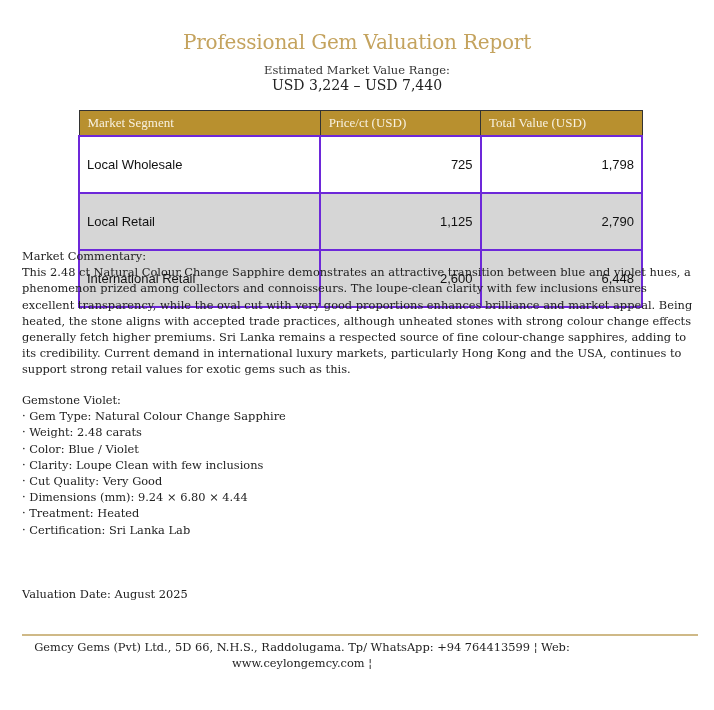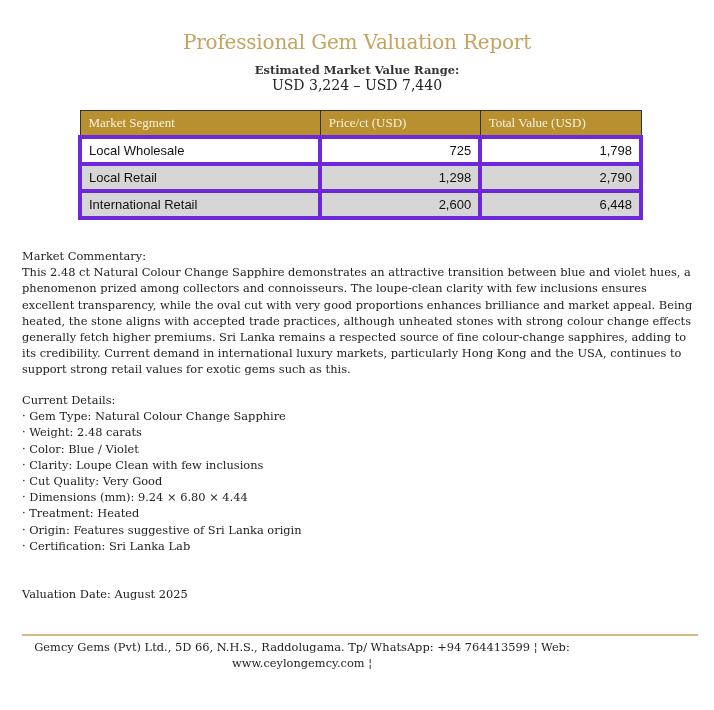--- a/index.html
+++ b/index.html
@@ -8,38 +8,38 @@
     font-family: "DejaVu Serif", "Liberation Serif", serif;
     color: #222222;
   }
   .title {
     position: absolute; left: 0; width: 714px; top: 30px;
     text-align: center; font-size: 20px; color: #c4a35e;
     font-family: "DejaVu Serif", serif; letter-spacing: -0.2px;
   }
   .range-label {
     position: absolute; left: 0; width: 714px; top: 63px;
-    text-align: center; font-size: 11.5px; color: #333; font-weight: bold;
+    text-align: center; font-size: 11.5px; color: #333;
   }
   .range-value {
     position: absolute; left: 0; width: 714px; top: 77px;
     text-align: center; font-size: 14px; color: #222;
   }
   table.valuation {
     position: absolute; left: 78px; top: 110px; width: 565px;
     border-collapse: collapse;
     font-family: "Liberation Sans", sans-serif; font-size: 13px;
   }
   table.valuation th {
     background: #b8902f; color: #f8f1e0; font-weight: normal;
     text-align: left; padding: 0 8px; height: 24px;
     border: 1px solid #333; border-bottom: 1px solid #333; font-family: Liberation Serif, serif;
   }
   table.valuation td {
-    padding: 0 7px; height: 23px; border: 4px solid #6d28d9; color: #111;
+    padding: 16px 7px; height: 23px; border: 2px solid #6d28d9; color: #111;
   }
   table.valuation td.num { text-align: right; }
   table.valuation tr.alt td { background: #d6d6d6; }
   table.valuation col.c1 { width: 242px; }
   table.valuation col.c2 { width: 161px; }
   table.valuation col.c3 { width: 162px; }
 
   .section {
     position: absolute; left: 22px; width: 676px;
     font-size: 11.4px; line-height: 16.2px; color: #222;
@@ -79,46 +79,45 @@
     </tr>
   </thead>
   <tbody>
     <tr>
       <td>Local Wholesale</td>
       <td class="num">725</td>
       <td class="num">1,798</td>
     </tr>
     <tr class="alt">
       <td>Local Retail</td>
-      <td class="num">1,298</td>
+      <td class="num">1,125</td>
       <td class="num">2,790</td>
     </tr>
     <tr class="alt">
       <td>International Retail</td>
       <td class="num">2,600</td>
       <td class="num">6,448</td>
     </tr>
   </tbody>
 </table>
 
 <div class="section commentary">
   <div>Market Commentary:</div>
   <div>This 2.48 ct Natural Colour Change Sapphire demonstrates an attractive transition between blue and violet hues, a phenomenon prized among collectors and connoisseurs. The loupe-clean clarity with few inclusions ensures excellent transparency, while the oval cut with very good proportions enhances brilliance and market appeal. Being heated, the stone aligns with accepted trade practices, although unheated stones with strong colour change effects generally fetch higher premiums. Sri Lanka remains a respected source of fine colour-change sapphires, adding to its credibility. Current demand in international luxury markets, particularly Hong Kong and the USA, continues to support strong retail values for exotic gems such as this.</div>
 </div>
 
 <div class="section details">
-  <div>Current Details:</div>
+  <div>Gemstone Violet:</div>
   <div class="item">Gem Type: Natural Colour Change Sapphire</div>
   <div class="item">Weight: 2.48 carats</div>
   <div class="item">Color: Blue / Violet</div>
   <div class="item">Clarity: Loupe Clean with few inclusions</div>
   <div class="item">Cut Quality: Very Good</div>
   <div class="item">Dimensions (mm): 9.24 × 6.80 × 4.44</div>
   <div class="item">Treatment: Heated</div>
-  <div class="item">Origin: Features suggestive of Sri Lanka origin</div>
   <div class="item">Certification: Sri Lanka Lab</div>
 </div>
 
 <div class="section valdate">Valuation Date: August 2025</div>
 
 <div class="footer-rule"></div>
 <div class="footer">
   <div>Gemcy Gems (Pvt) Ltd., 5D 66, N.H.S., Raddolugama. Tp/ WhatsApp: +94 764413599 ¦ Web: www.ceylongemcy.com ¦</div>
 </div>
 

